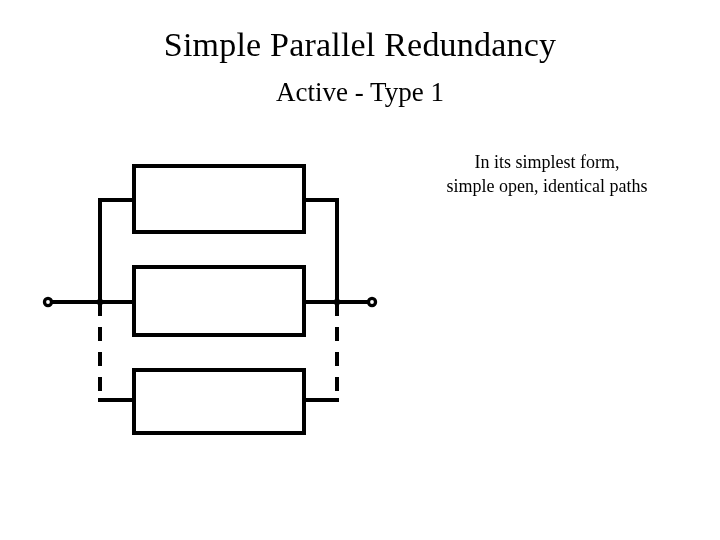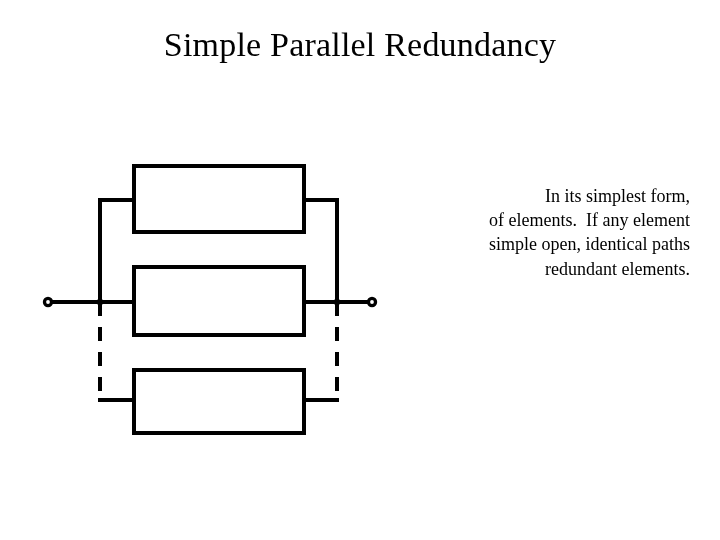--- a/index.html
+++ b/index.html
@@ -43,51 +43,50 @@
     text-align: center;
     font-size: 27px;
     line-height: 32px;
     white-space: nowrap;
   }
 
   
   .bodytext {
     position: absolute;
     left: 404px;
-    top: 184px;
+    top: 150px;
     width: 286px;
     font-size: 18px;
     line-height: 24.2px;
-    text-align: right;
+    text-align: center;
   }
   .bodytext .ln { display: block; white-space: pre; }
 
   
   #diagram {
     position: absolute;
     left: 0;
     top: 0;
     width: 720px;
     height: 540px;
   }
   #diagram svg { display: block; }
 </style>
 </head>
 <body>
 
 <div id="slide">
 
   <div class="title">Simple Parallel Redundancy</div>
 
+  <div class="subtitle">Active - Type 1</div>
 
   <div class="bodytext">
     <span class="ln">In its simplest form,</span>
-    <span class="ln">of elements.  If any element</span>
     <span class="ln">simple open, identical paths</span>
-    <span class="ln">redundant elements.</span>
   </div>
 
   <div id="diagram">
     <svg width="720" height="540" viewBox="0 0 720 540" xmlns="http://www.w3.org/2000/svg">
 
       <g id="g-main-line">
         <line id="main-line-left" x1="48" y1="302" x2="304" y2="302" stroke="#000" stroke-width="4"></line>
         <line id="main-line-right" x1="134" y1="302" x2="372" y2="302" stroke="#000" stroke-width="4"></line>
       </g>
 

